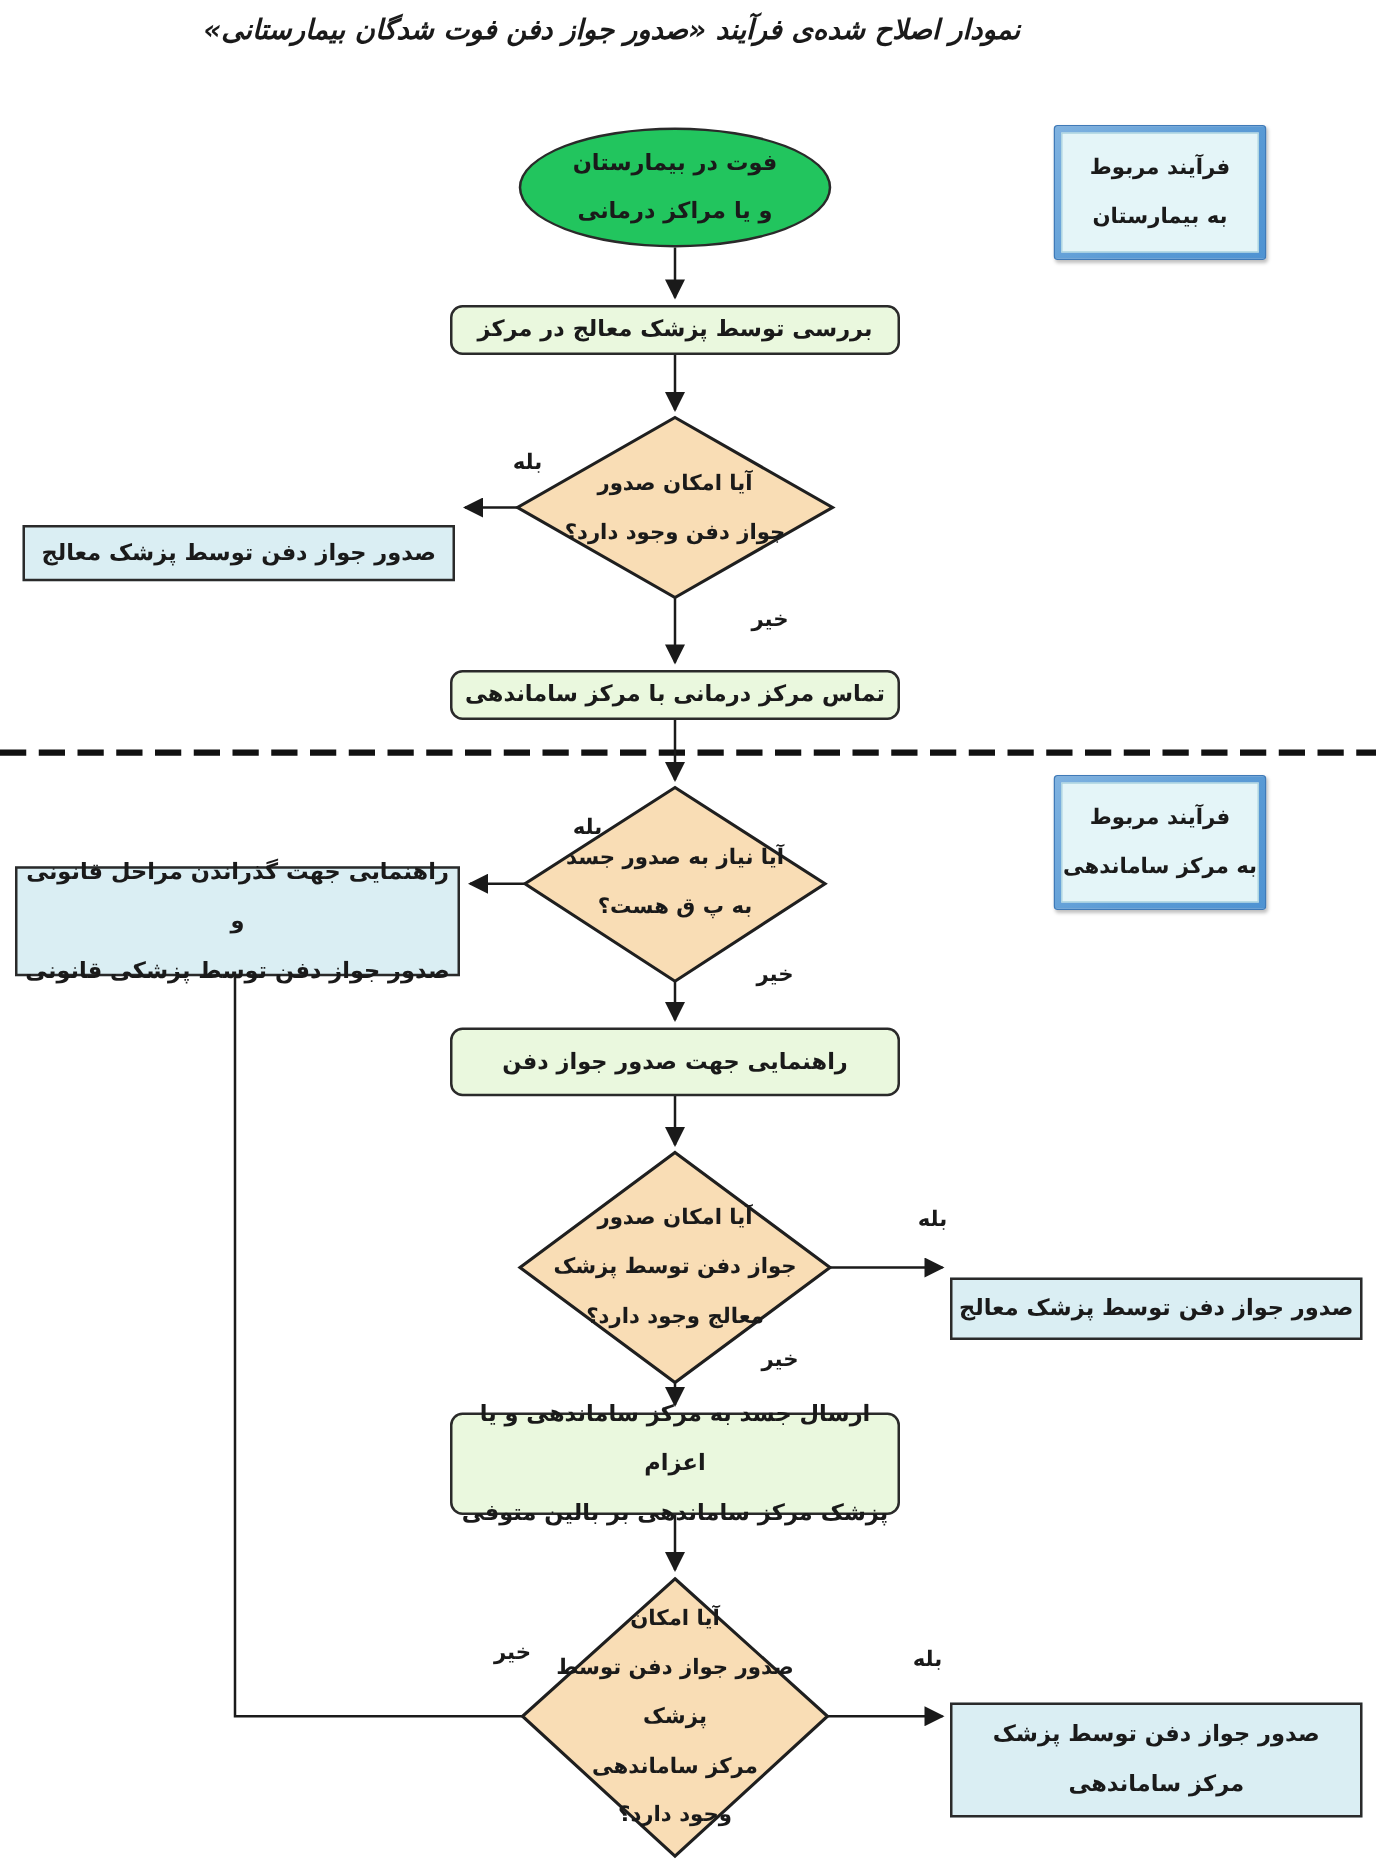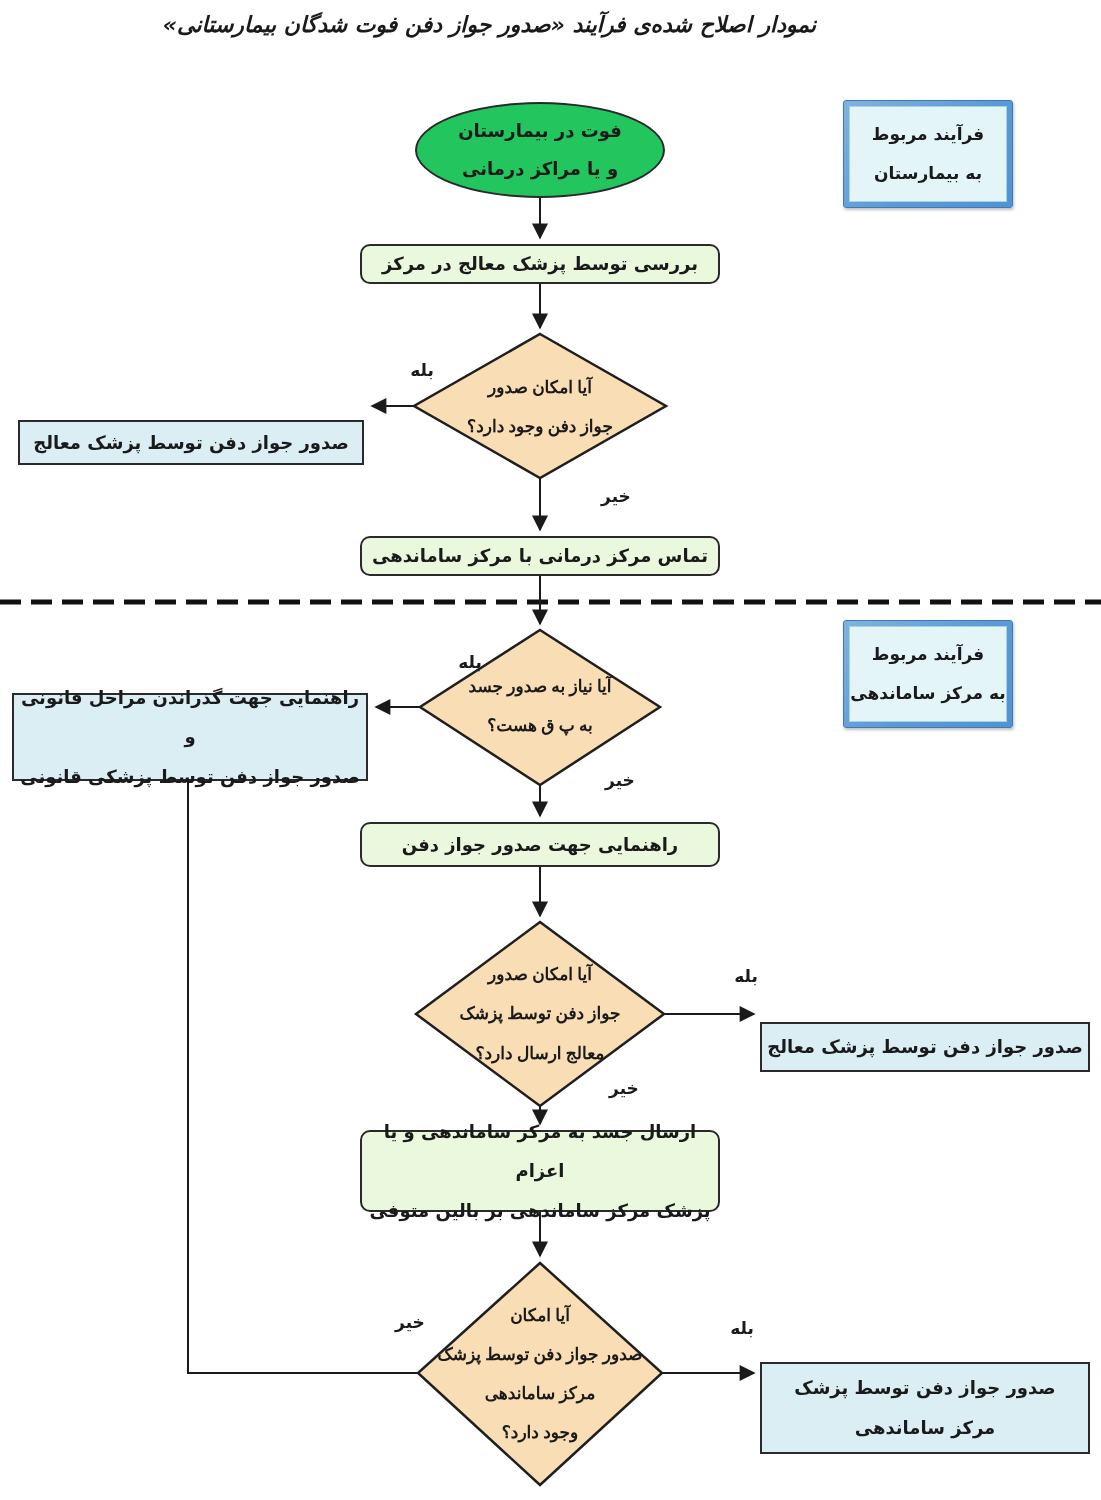--- a/index.html
+++ b/index.html
@@ -25,21 +25,21 @@
     background:#eaf8de;border:2px solid #2a2a2a;border-radius:10px;
     font-size:18px;line-height:2.2;
   }
   .result{
     background:#daeef3;border:2px solid #2a2a2a;
     font-size:18px;line-height:2.2;margin-top:33px;
   }
   .diamond-text{
     position:absolute;z-index:3;display:flex;flex-direction:column;
     align-items:center;justify-content:center;text-align:center;
-    font-weight:700;font-size:17px;line-height:2.3;font-family:Liberation Serif, serif;
+    font-weight:700;font-size:17px;line-height:2.3;
   }
   .edge-label{
     position:absolute;z-index:3;font-size:17px;font-weight:700;
     text-align:center;width:44px;margin-left:42px;
   }
   .badge{
     position:absolute;z-index:2;box-sizing:border-box;
     background:linear-gradient(135deg,#7fb2e0 0%,#5b9bd5 55%,#4f93d2 100%);
     border:1px solid #3f7ab8;border-radius:3px;padding:5px;
     box-shadow:1px 2px 3px rgba(0,0,0,0.25);
@@ -124,28 +124,28 @@
   <div class="diamond-text" style="left:440px;top:663px;width:200px;height:86px;">
     <span>آیا نیاز به صدور جسد</span>
     <span>به پ ق هست؟</span>
   </div>
 
   <div class="node result" style="left:12px;top:660px;width:356px;height:88px;">
     <span>راهنمایی جهت گذراندن مراحل قانونی و</span>
     <span>صدور جواز دفن توسط پزشکی قانونی</span>
   </div>
 
-  <div class="node process" style="left:360px;top:822px;width:360px;height:45px;">
+  <div class="node process" style="left:360px;top:822px;width:360px;height:55px;">
     <span>راهنمایی جهت صدور جواز دفن</span>
   </div>
 
   <div class="diamond-text" style="left:430px;top:952px;width:220px;height:124px;">
     <span>آیا امکان صدور</span>
     <span>جواز دفن توسط پزشک</span>
-    <span>معالج ارسال دارد؟</span>
+    <span>معالج وجود دارد؟</span>
   </div>
 
   <div class="node result" style="left:760px;top:989px;width:330px;height:50px;">
     <span>صدور جواز دفن توسط پزشک معالج</span>
   </div>
 
   <div class="node process" style="left:360px;top:1130px;width:360px;height:82px;">
     <span>ارسال جسد به مرکز ساماندهی و یا اعزام</span>
     <span>پزشک مرکز ساماندهی بر بالین متوفی</span>
   </div>

